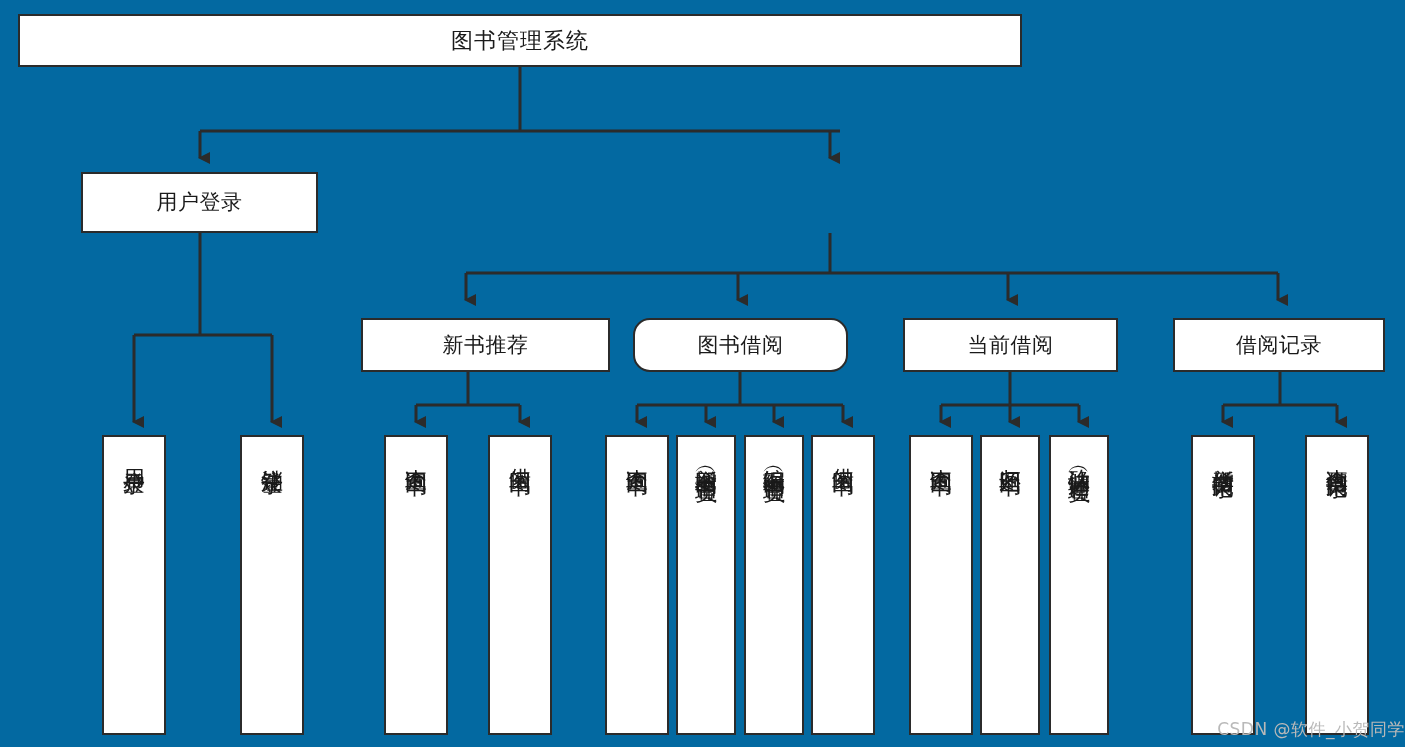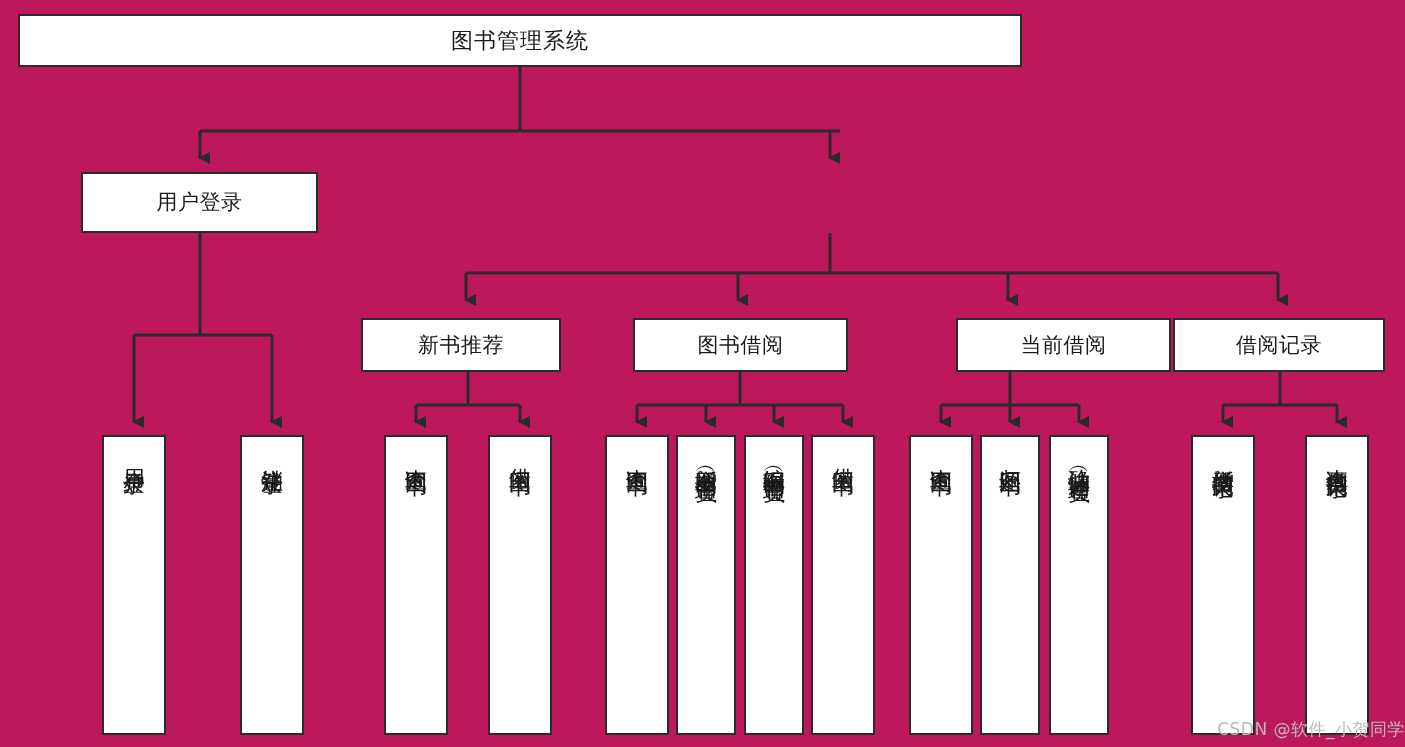--- a/index.html
+++ b/index.html
@@ -8,21 +8,21 @@
     padding: 0;
     background: #ffffff;
   }
   body {
     font-family: "DejaVu Sans", "Liberation Sans", sans-serif;
   }
   #canvas {
     position: relative;
     width: 1405px;
     height: 747px;
-    background: #be185d;
+    background: #0369a1;
     overflow: hidden;
   }
   #wires {
     position: absolute;
     left: 0;
     top: 0;
     width: 1405px;
     height: 747px;
     pointer-events: none;
   }
@@ -130,27 +130,27 @@
   </svg>
 
   <div class="node root horiz" style="left:18px; top:14px; width:1004px; height:53px;">
     <span class="label">图书管理系统</span>
   </div>
 
   <div class="node horiz" style="left:81px; top:172px; width:237px; height:61px;">
     <span class="label">用户登录</span>
   </div>
 
-  <div class="node horiz" style="left:361px; top:318px; width:200px; height:54px;">
+  <div class="node horiz" style="left:361px; top:318px; width:249px; height:54px;">
     <span class="label">新书推荐</span>
   </div>
-  <div class="node horiz" style="left:633px; top:318px; width:215px; height:54px;">
+  <div class="node horiz" style="left:633px; top:318px; width:215px; height:54px;border-radius:17px;">
     <span class="label">图书借阅</span>
   </div>
-  <div class="node horiz" style="left:956px; top:318px; width:215px; height:54px;">
+  <div class="node horiz" style="left:903px; top:318px; width:215px; height:54px;">
     <span class="label">当前借阅</span>
   </div>
   <div class="node horiz" style="left:1173px; top:318px; width:212px; height:54px;">
     <span class="label">借阅记录</span>
   </div>
 
   <div class="node leaf" style="left:102px; top:435px; width:64px; height:300px;">
     <span class="label">用户登录</span>
   </div>
   <div class="node leaf" style="left:240px; top:435px; width:64px; height:300px;">

